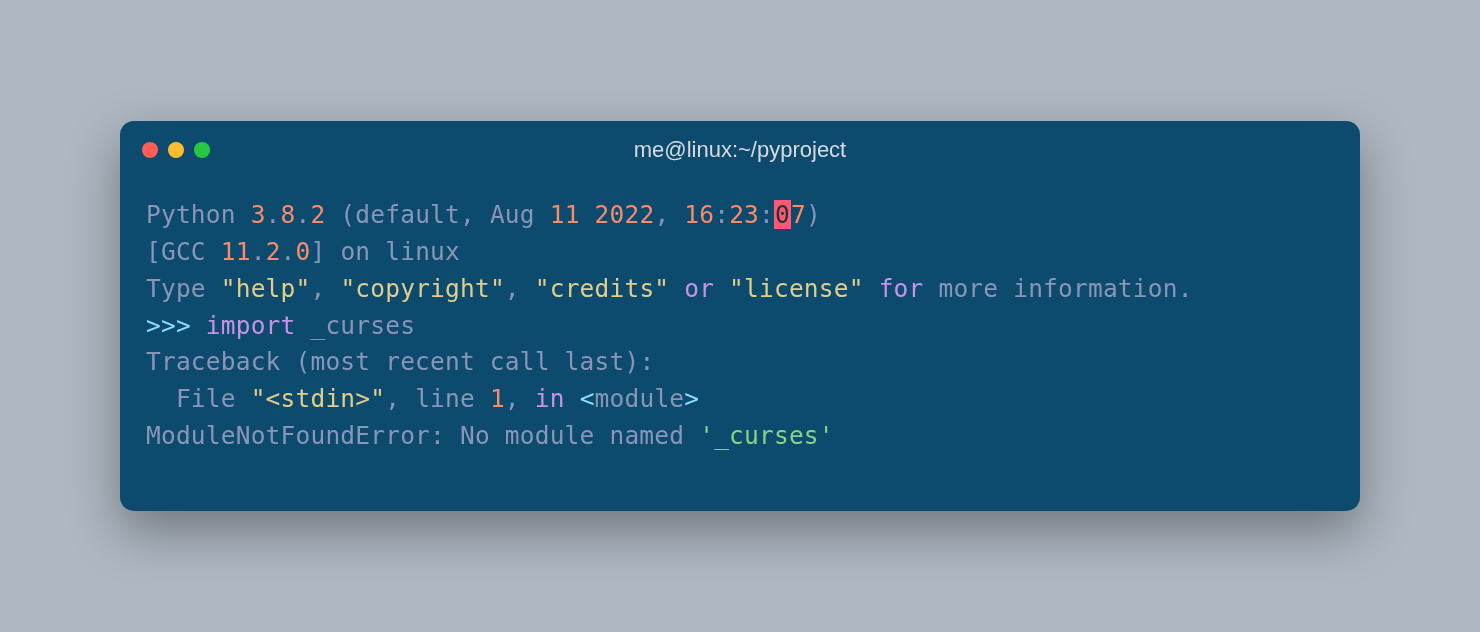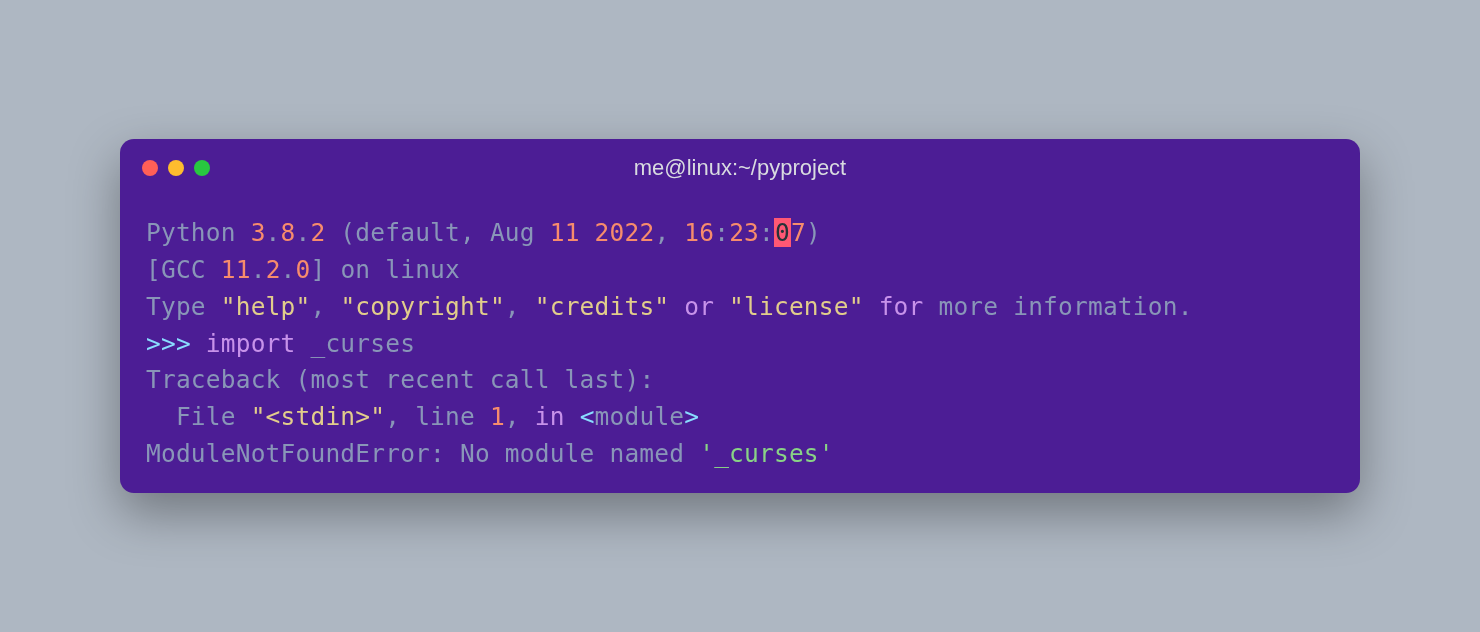--- a/index.html
+++ b/index.html
@@ -11,21 +11,21 @@
       background: #aeb7c2;
       width: 1480px;
       height: 632px;
       display: flex;
       align-items: center;
       justify-content: center;
       font-family: "SF Mono", "Menlo", "Monaco", "Consolas", "DejaVu Sans Mono", monospace;
     }
     .terminal-window {
       width: 1240px;
-      background: #4c1d95;
+      background: #0c4a6e;
       border-radius: 14px;
       box-shadow: 0 20px 50px rgba(0,0,0,0.35);
       overflow: hidden;
     }
     .titlebar {
       position: relative;
       height: 58px;
       display: flex;
       align-items: center;
       justify-content: center;
@@ -46,21 +46,21 @@
     .dot.red { background: #ff5f57; }
     .dot.yellow { background: #febc2e; }
     .dot.green { background: #28c840; }
     .title {
       color: #d9dbe0;
       font-size: 22px;
       font-family: -apple-system, BlinkMacSystemFont, "Segoe UI", Helvetica, Arial, sans-serif;
       font-weight: 400;
     }
     .terminal-body {
-      padding: 18px 26px 20px 26px;
+      padding: 18px 26px 56px 26px;
       font-size: 24.5px;
       line-height: 1.5;
       white-space: pre;
       letter-spacing: 0.2px;
     }
     .c-text { color: #8996b8; }
     .c-num { color: #f78c6c; }
     .c-purple { color: #c792ea; }
     .c-yellow { color: #e2cd8b; }
     .c-green { color: #89d386; }

